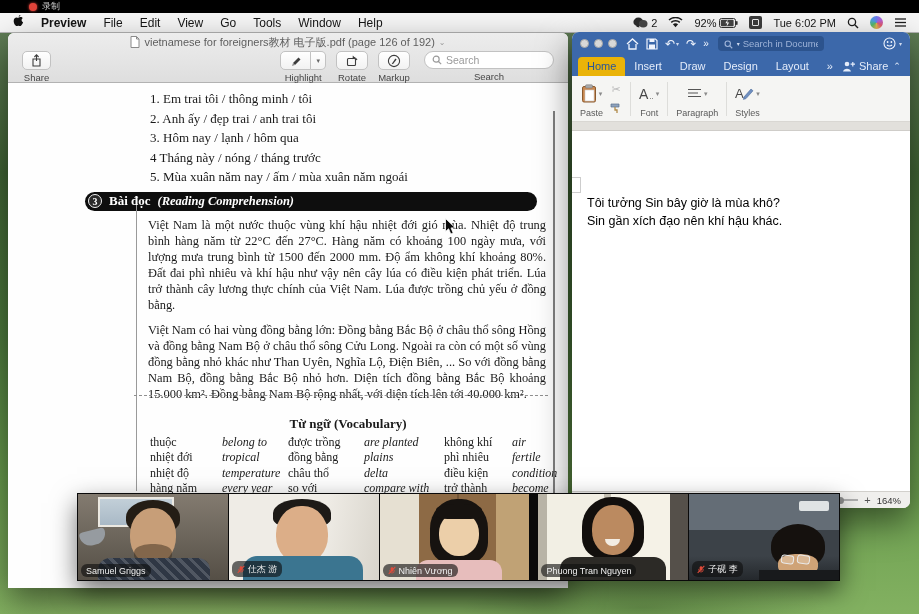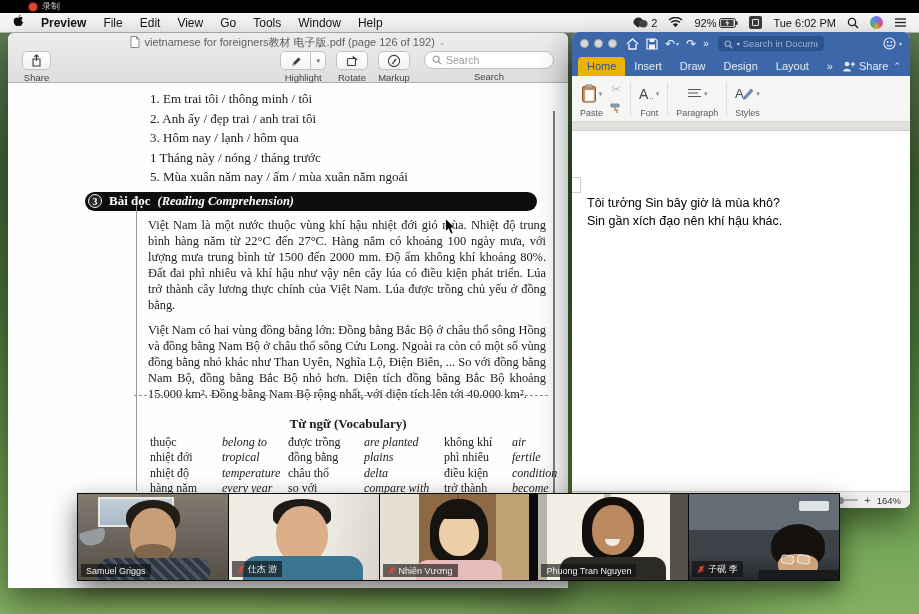--- a/index.html
+++ b/index.html
@@ -110,21 +110,21 @@
   .knob{ position:absolute; left:9px; top:-2.5px; width:7px; height:7px; border-radius:50%; background:#8d8d8d; }
 
   
   .vstrip{ position:absolute; left:77px; top:493px; width:763px; height:88px; background:#0a0a0a;
     display:flex; gap:1px; padding:1px; box-shadow:0 10px 24px rgba(0,0,0,.55); }
   .tile{ position:relative; flex:1; overflow:hidden; background:#1c1c1c; }
   .tile.active{ outline:2px solid #a9c83b; outline-offset:-2px; z-index:2;margin-left:8px; }
   .tile > .art{ position:absolute; inset:0; }
   .art div{ position:absolute; }
   .nametag{ position:absolute; left:3px; bottom:3px; display:flex; align-items:center; gap:3px;
-    background:rgba(15,15,15,.62); color:#efefef; font-size:9px; padding:1.5px 5px; border-radius:0;
+    background:rgba(15,15,15,.62); color:#efefef; font-size:9px; padding:1.5px 5px; border-radius:6px;
     white-space:nowrap; z-index:5; }
   
   .s1{ background:linear-gradient(180deg,#837b70,#554f46); }
   .s1 .map{ left:20px; top:3px; width:76px; height:30px; background:linear-gradient(#c2cfd8,#a9b9c6); border:2px solid #ece9e2; }
   .s1 .lamp{ left:2px; top:36px; width:26px; height:15px; background:#969ba0; border-radius:4px 4px 12px 12px; transform:rotate(-14deg); }
   .s1 .hair{ left:48px; top:6px; width:54px; height:34px; background:#241d15; border-radius:50% 50% 40% 40%; }
   .s1 .face{ left:52px; top:14px; width:46px; height:56px; background:#c79e78; border-radius:48%; }
   .s1 .beard{ left:56px; top:50px; width:38px; height:20px; background:rgba(62,45,30,.5); border-radius:44%; }
   .s1 .body{ left:20px; top:64px; width:112px; height:24px; background:#2f3744; border-radius:12px 12px 0 0;
     background-image:repeating-linear-gradient(45deg, rgba(255,255,255,.16) 0 3px, transparent 3px 8px); }
@@ -309,21 +309,21 @@
 
     <div class="pv-content">
       <div class="scan-right"></div>
       <div class="scan-left"></div>
       <div class="scan-dash"></div>
 
       <div class="exercises">
         <div>1. Em trai tôi / thông minh / tôi</div>
         <div>2. Anh ấy / đẹp trai / anh trai tôi</div>
         <div>3. Hôm nay / lạnh / hôm qua</div>
-        <div>1 Tháng này / nóng / tháng trước</div>
+        <div>4 Tháng này / nóng / tháng trước</div>
         <div>5. Mùa xuân năm nay / ấm / mùa xuân năm ngoái</div>
       </div>
 
       <div class="section-bar">
         <span class="sec-circle">3</span>
         <span class="sec-title">Bài đọc</span>
         <span class="sec-sub">(Reading Comprehension)</span>
       </div>
 
       <div class="passage">

